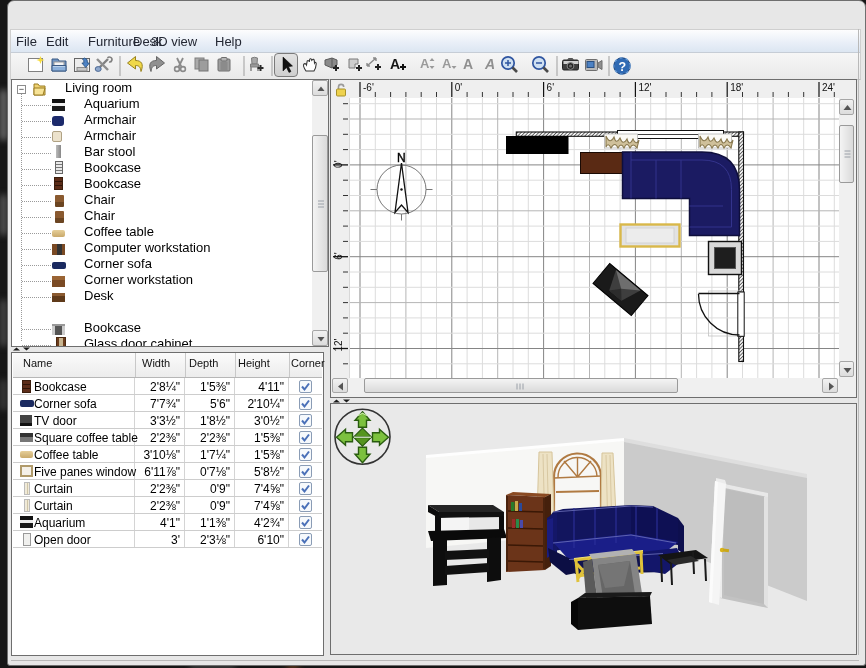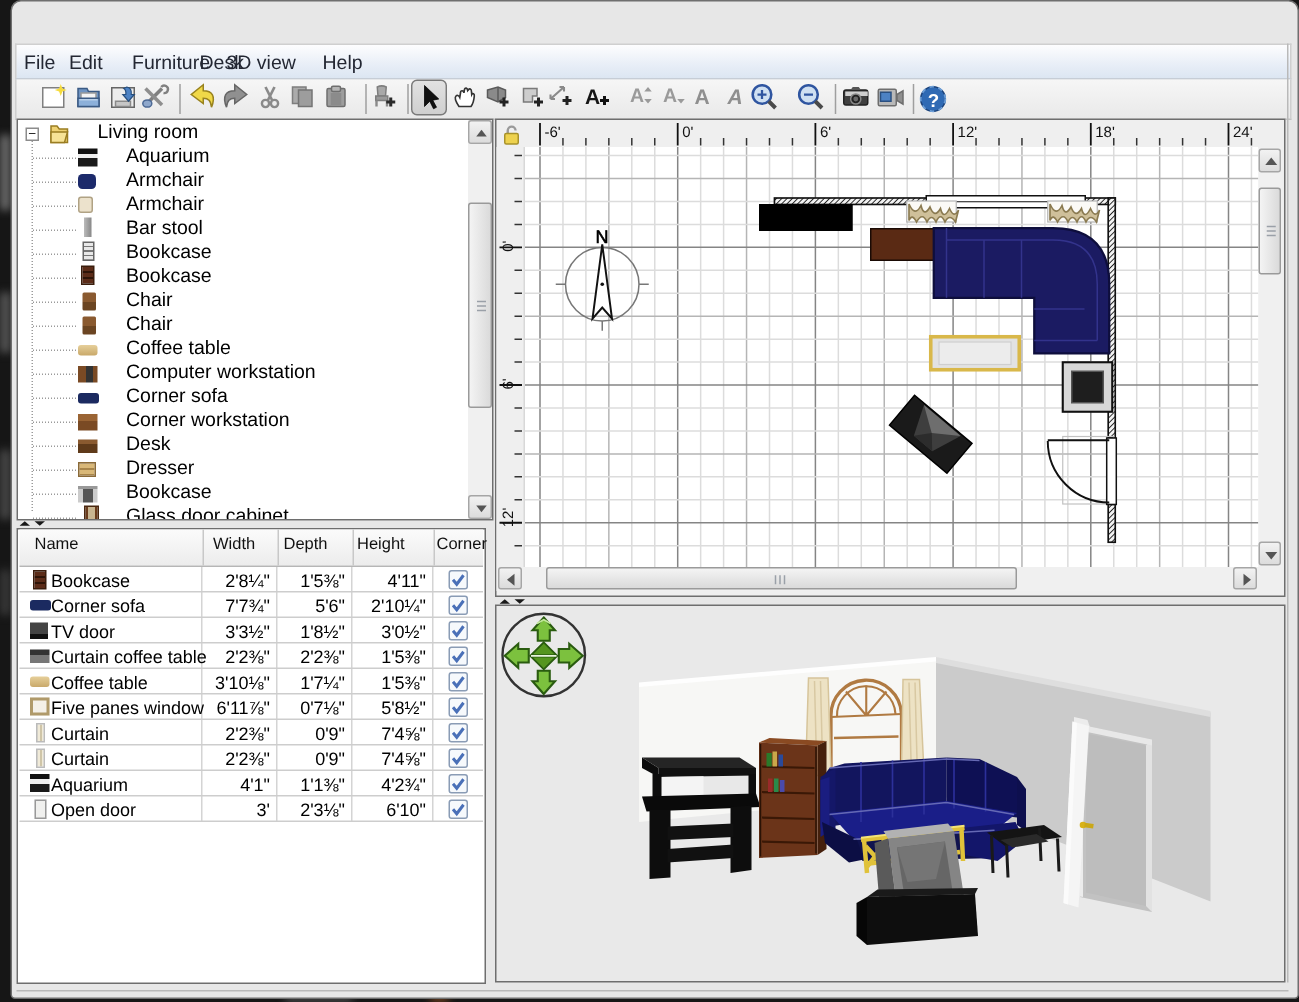--- a/index.html
+++ b/index.html
@@ -307,25 +307,20 @@
       <div class="trow" style="top:193px;">
           <span class="hdots"></span>
           <span class="icn icn-cwk"></span>
           <span class="lbl" style="left:58px">Corner workstation</span>
         </div>
       <div class="trow" style="top:209px;">
           <span class="hdots"></span>
           <span class="icn icn-desk"></span>
           <span class="lbl" style="left:58px">Desk</span>
         </div>
-      <div class="trow" style="top:225px;">
-          <span class="hdots"></span>
-          <span class="icn icn-drs"></span>
-          <span class="lbl" style="left:58px">Dresser</span>
-        </div>
       <div class="trow" style="top:241px;">
           <span class="hdots"></span>
           <span class="icn icn-fire"></span>
           <span class="lbl" style="left:58px">Bookcase</span>
         </div>
       <div class="trow" style="top:257px;">
           <span class="hdots"></span>
           <span class="icn icn-gdc"></span>
           <span class="lbl" style="left:58px">Glass door cabinet</span>
         </div>
@@ -401,21 +396,21 @@
       <div class="cell num" style="top:61px;left:202px;">3'0½"</div>
       <div class="cbx" style="top:61px;">
         <svg width="13" height="13">
           <path d="M3 6.5 L5.5 9.5 L10 3.5" fill="none" stroke="#4a70b8" stroke-width="2"></path>
         </svg>
       </div>
       <div class="rline" style="top:75px;"></div>
     <div class="cell" style="top:78px;left:8px;">
         <span class="ricn tsq"></span>
       </div>
-      <div class="cell" style="top:78px;left:22px;">Curtain coffee table</div>
+      <div class="cell" style="top:78px;left:22px;">Square coffee table</div>
       <div class="cell num" style="top:78px;left:98px;">2'2⅜"</div>
       <div class="cell num" style="top:78px;left:148px;">2'2⅜"</div>
       <div class="cell num" style="top:78px;left:202px;">1'5⅜"</div>
       <div class="cbx" style="top:78px;">
         <svg width="13" height="13">
           <path d="M3 6.5 L5.5 9.5 L10 3.5" fill="none" stroke="#4a70b8" stroke-width="2"></path>
         </svg>
       </div>
       <div class="rline" style="top:92px;"></div>
     <div class="cell" style="top:95px;left:8px;">

